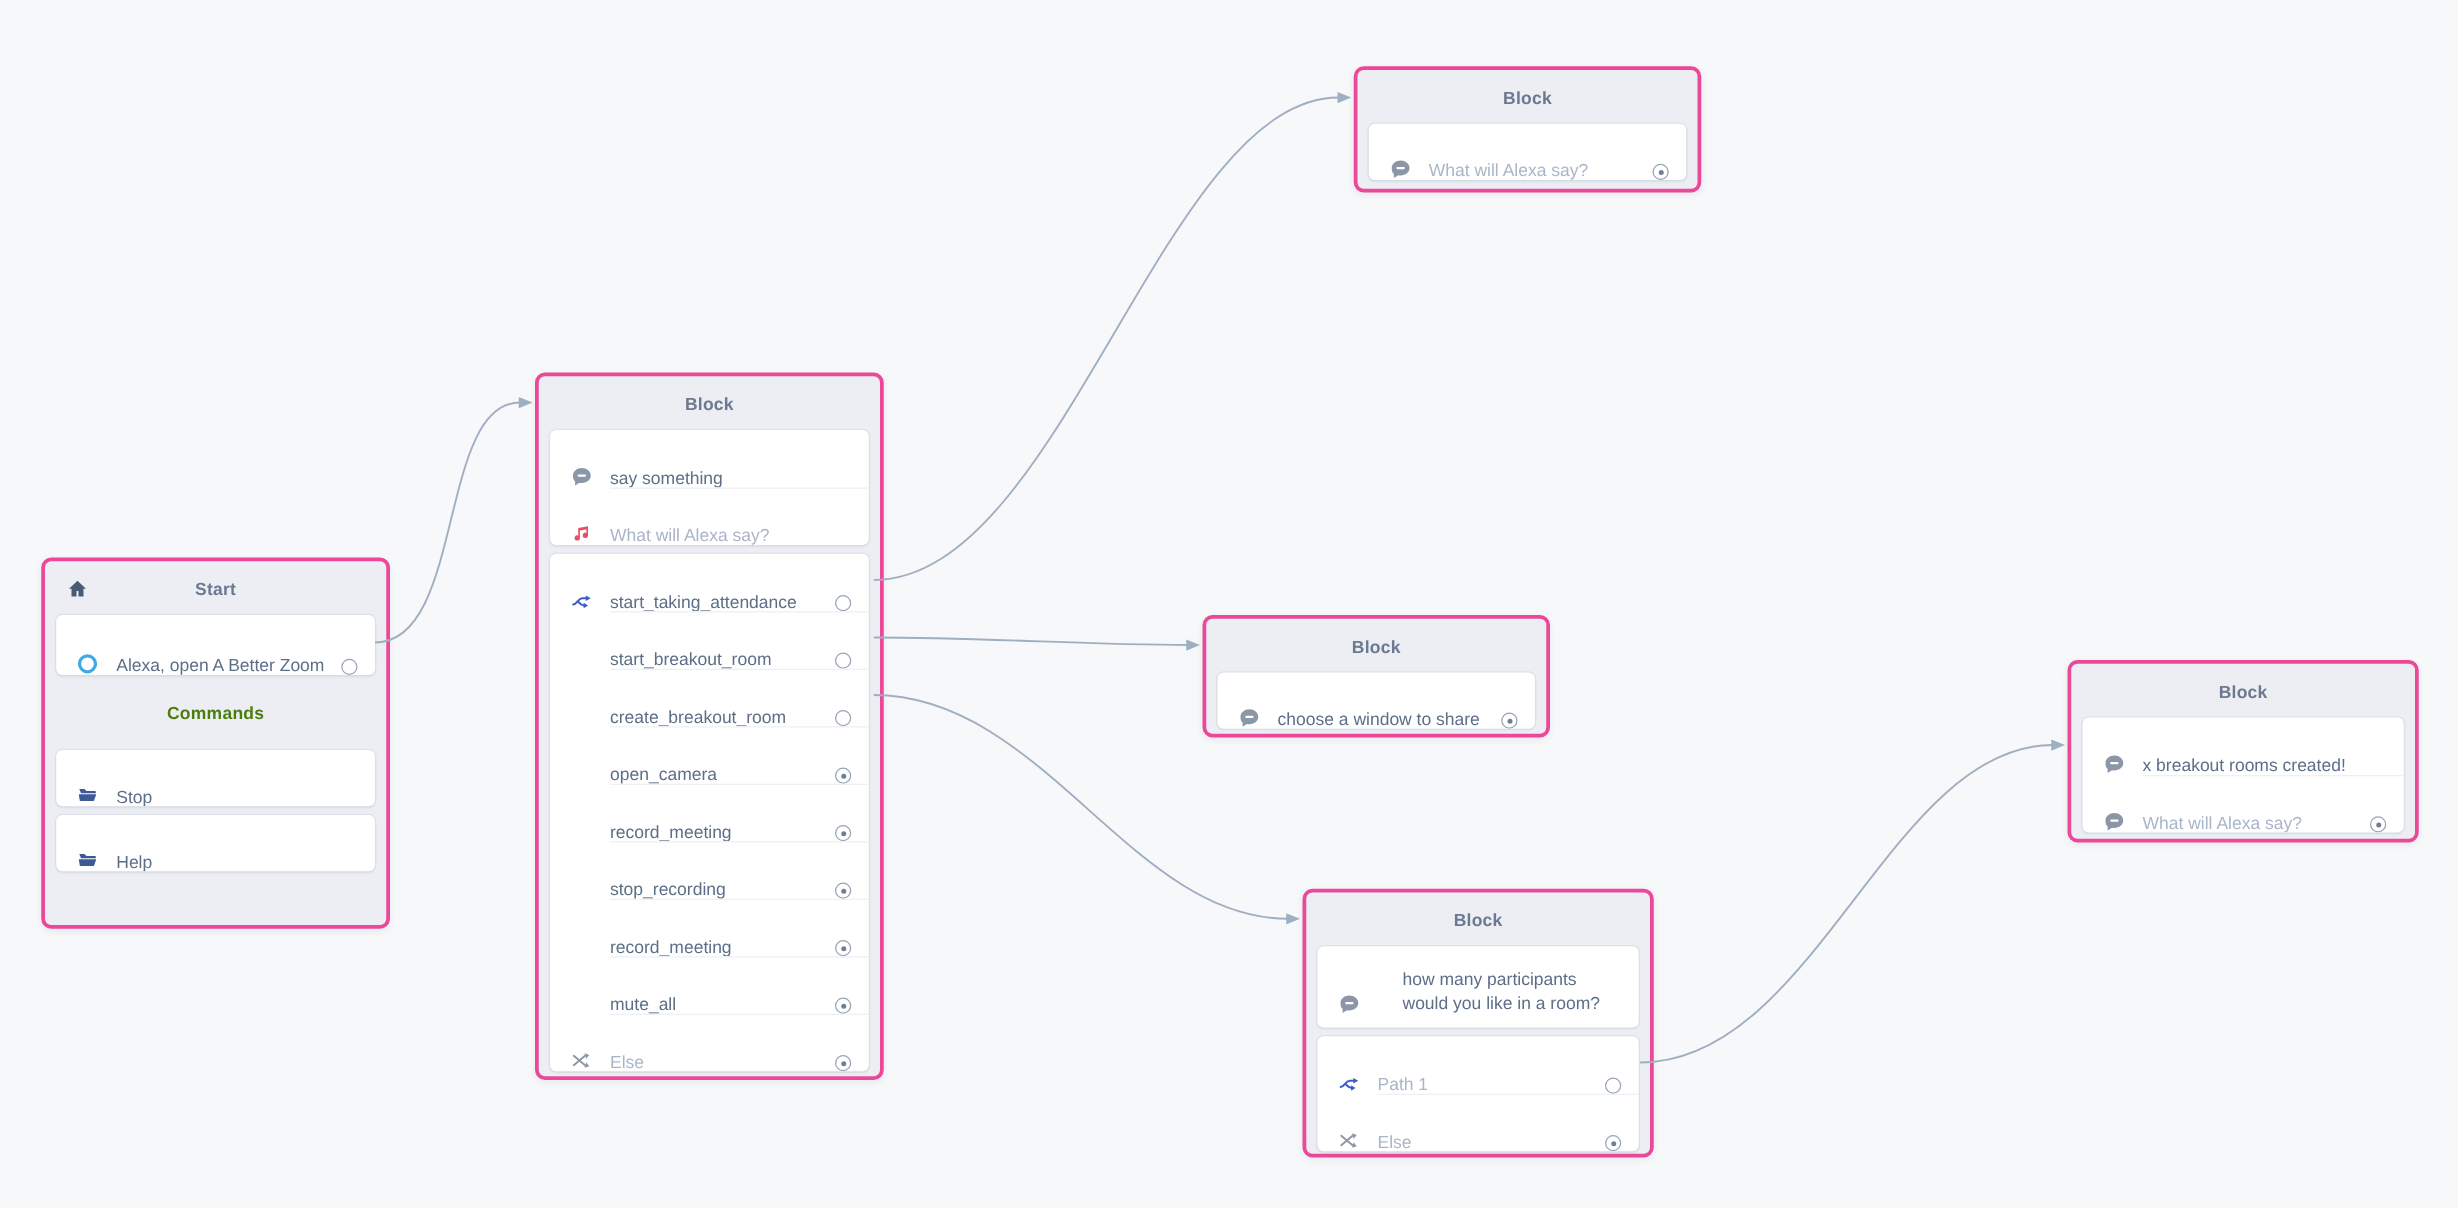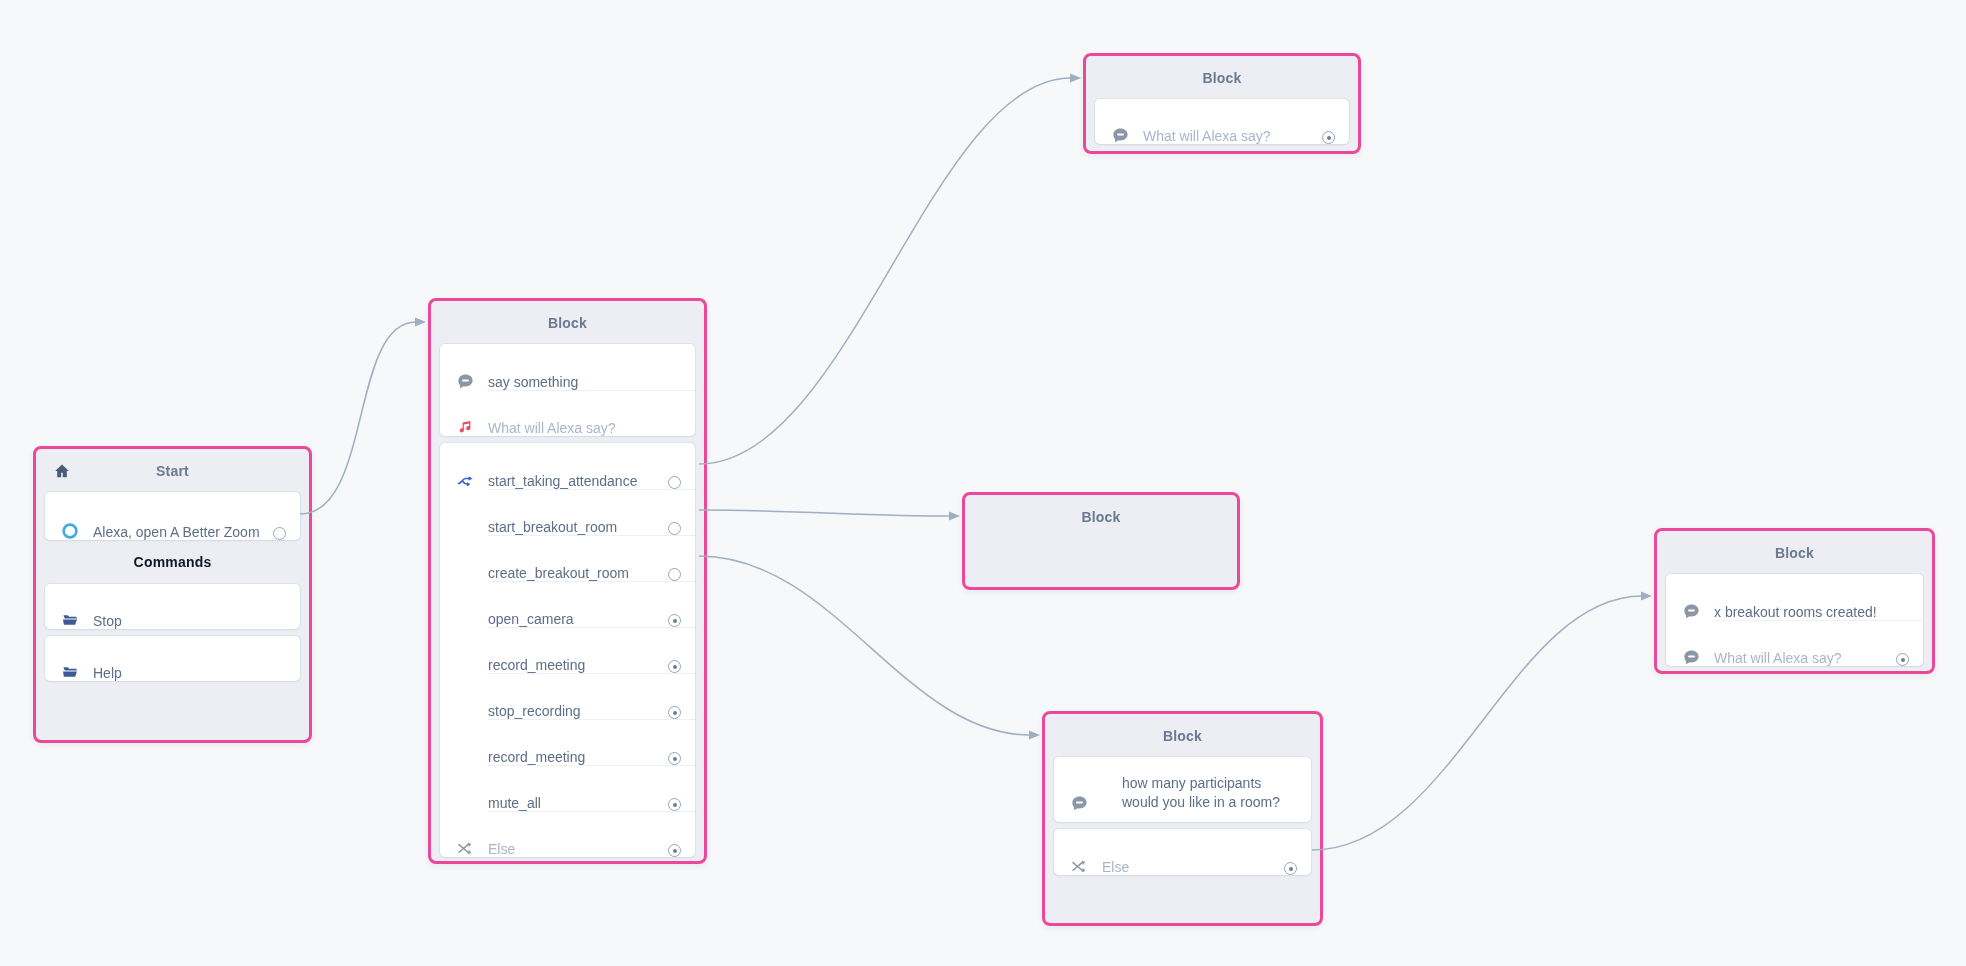--- a/index.html
+++ b/index.html
@@ -20,22 +20,22 @@
     box-shadow:0 2px 6px rgba(34,48,73,.07);
     box-sizing:border-box;
   }
   .block-header{
     height:43px;display:flex;align-items:center;justify-content:center;
     font-size:14px;font-weight:700;color:#6b7a90;position:relative;
     letter-spacing:.2px;
   }
   .header-icon{position:absolute;left:17px;top:50%;transform:translateY(-50%);width:18px;height:18px;display:flex;align-items:center;justify-content:center;}
   .section-header{
-    height:44px;display:flex;align-items:center;justify-content:center;
-    font-size:14px;font-weight:700;color:#0f172a;letter-spacing:.2px;
+    height:60px;display:flex;align-items:center;justify-content:center;
+    font-size:14px;font-weight:700;color:#4d7c0f;letter-spacing:.2px;
   }
   .card{
     background:#ffffff;border-radius:5px;margin:0 9px;
     box-shadow:0 0 0 1px rgba(210,217,226,.55), 0 1px 2px rgba(34,48,73,.08);
     overflow:hidden;
   }
   .card + .card{margin-top:7px;}
   .row{
     min-height:46px;display:flex;align-items:flex-end;position:relative;
     padding:0 14px 0 16px;box-sizing:border-box;
@@ -241,38 +241,66 @@
         <span class="label muted">What will Alexa say?</span>
         <span class="port dot"></span>
       </div>
     </div>
   </div>
 
   <div class="block b-midright">
     <div class="block-header">
       <span>Block</span>
     </div>
+    <div class="card">
+      <div class="row" style="min-height:45px">
+        <span class="cell-icon">
+          <svg width="17" height="17" viewBox="0 0 16 16">
+              <path d="M8 1.4c3.7 0 6.7 2.5 6.7 5.6S11.7 12.6 8 12.6c-.6 0-1.2-.06-1.8-.18L2.9 14.4v-2.9C1.6 10.4 1.3 8.6 1.3 7 1.3 3.9 4.3 1.4 8 1.4z" fill="#8b97a7"></path>
+              <rect x="4.8" y="6.2" width="6.4" height="1.7" rx="0.85" fill="#fff"></rect>
+            </svg>
+        </span>
+        <span class="label">choose a window to share</span>
+        <span class="port dot"></span>
+      </div>
+    </div>
   </div>
 
   <div class="block b-bottom">
     <div class="block-header">
       <span>Block</span>
     </div>
     <div class="card">
       <div class="row two-line">
         <span class="cell-icon">
           <svg width="17" height="17" viewBox="0 0 16 16">
               <path d="M8 1.4c3.7 0 6.7 2.5 6.7 5.6S11.7 12.6 8 12.6c-.6 0-1.2-.06-1.8-.18L2.9 14.4v-2.9C1.6 10.4 1.3 8.6 1.3 7 1.3 3.9 4.3 1.4 8 1.4z" fill="#8b97a7"></path>
               <rect x="4.8" y="6.2" width="6.4" height="1.7" rx="0.85" fill="#fff"></rect>
             </svg>
         </span>
         <span class="label">how many participants would you like in a room?</span>
       </div>
     </div>
     <div class="card">
+      <div class="row">
+        <span class="cell-icon">
+          <svg width="17" height="17" viewBox="0 0 17 17">
+              <g stroke="#3c5ccc" stroke-width="1.6" fill="none" stroke-linecap="round">
+                <path d="M1.5 11.5c3.3 0 3.8-5 7.2-5h3.5"></path>
+                <path d="M5.5 9.3c1.2 1.5 2.4 3 5 3"></path>
+              </g>
+              <g fill="#3c5ccc">
+                <polygon points="11.6,4.3 15.6,6.5 11.6,8.7"></polygon>
+                <polygon points="9.9,10.1 13.4,12.3 9.9,14.5"></polygon>
+              </g>
+            </svg>
+        </span>
+        <span class="label muted">Path 1</span>
+        <span class="port"></span>
+      </div>
       <div class="row">
         <span class="cell-icon">
           <svg width="16" height="16" viewBox="0 0 16 16">
               <g stroke="#8b97a7" stroke-width="1.5" fill="none" stroke-linecap="round">
                 <path d="M2 12.2 11 4.6"></path>
                 <path d="M2 4.6l9 7.6"></path>
               </g>
               <g fill="#8b97a7">
                 <polygon points="10.6,2.6 14.4,3.9 11.9,7"></polygon>
                 <polygon points="11.9,9.8 14.4,12.9 10.6,14.2"></polygon>

